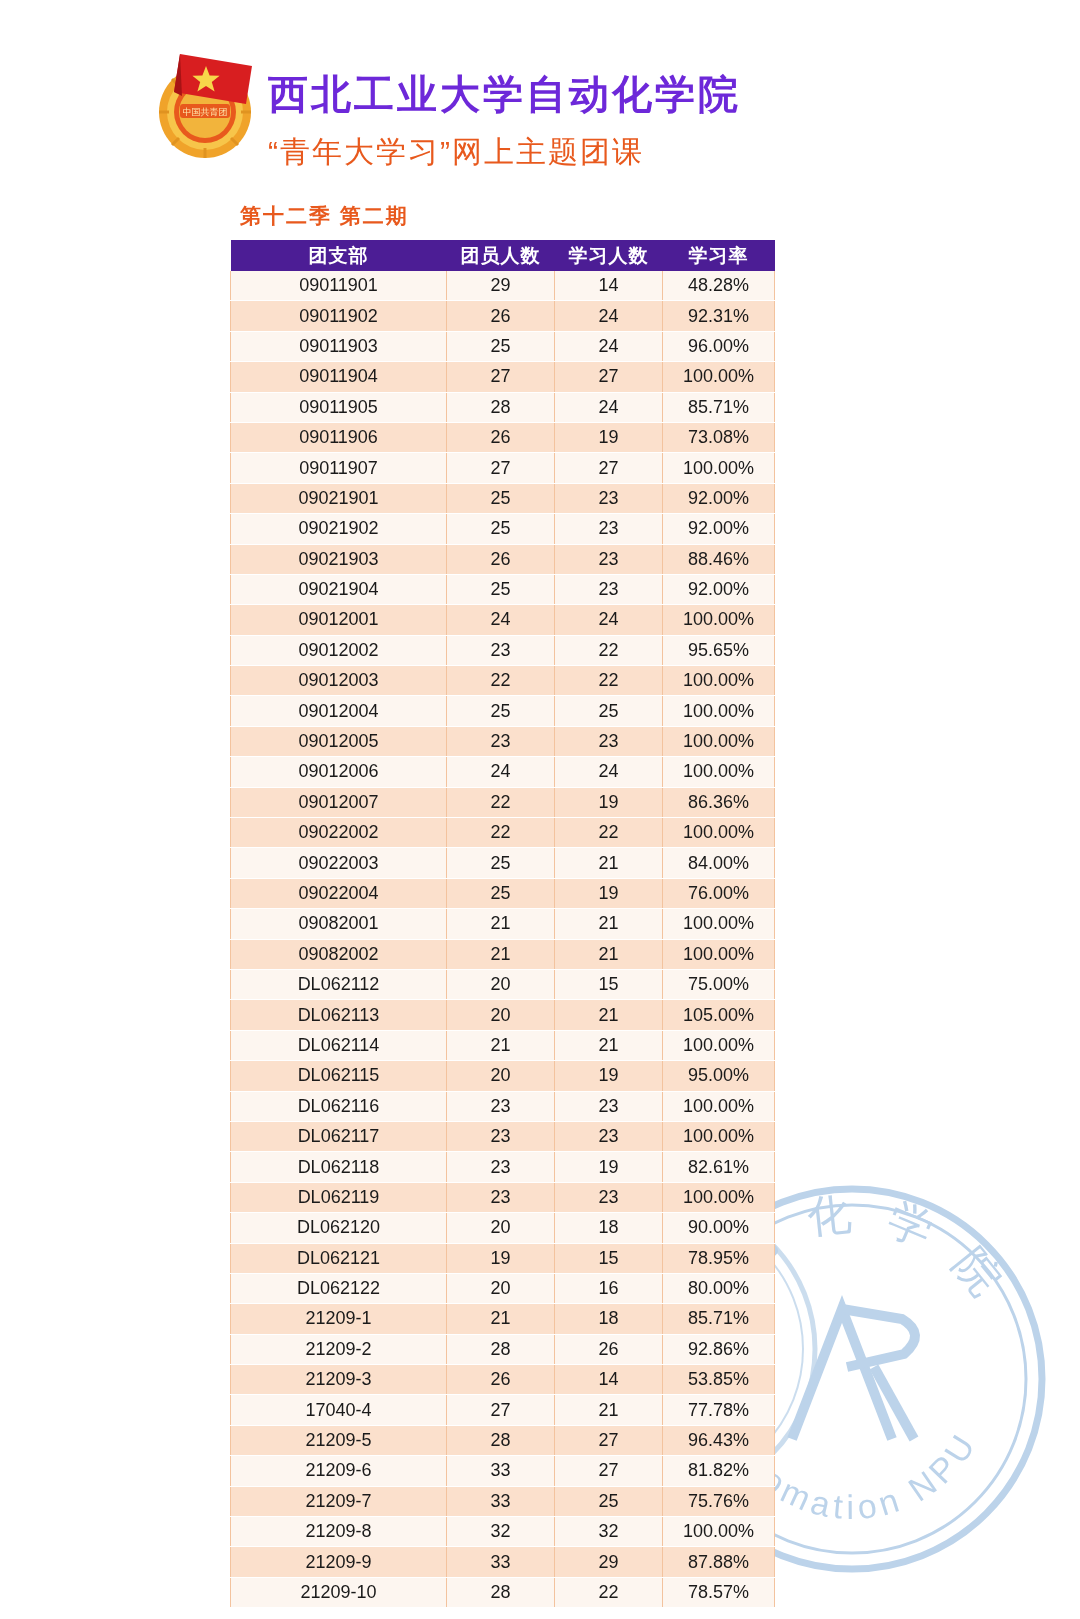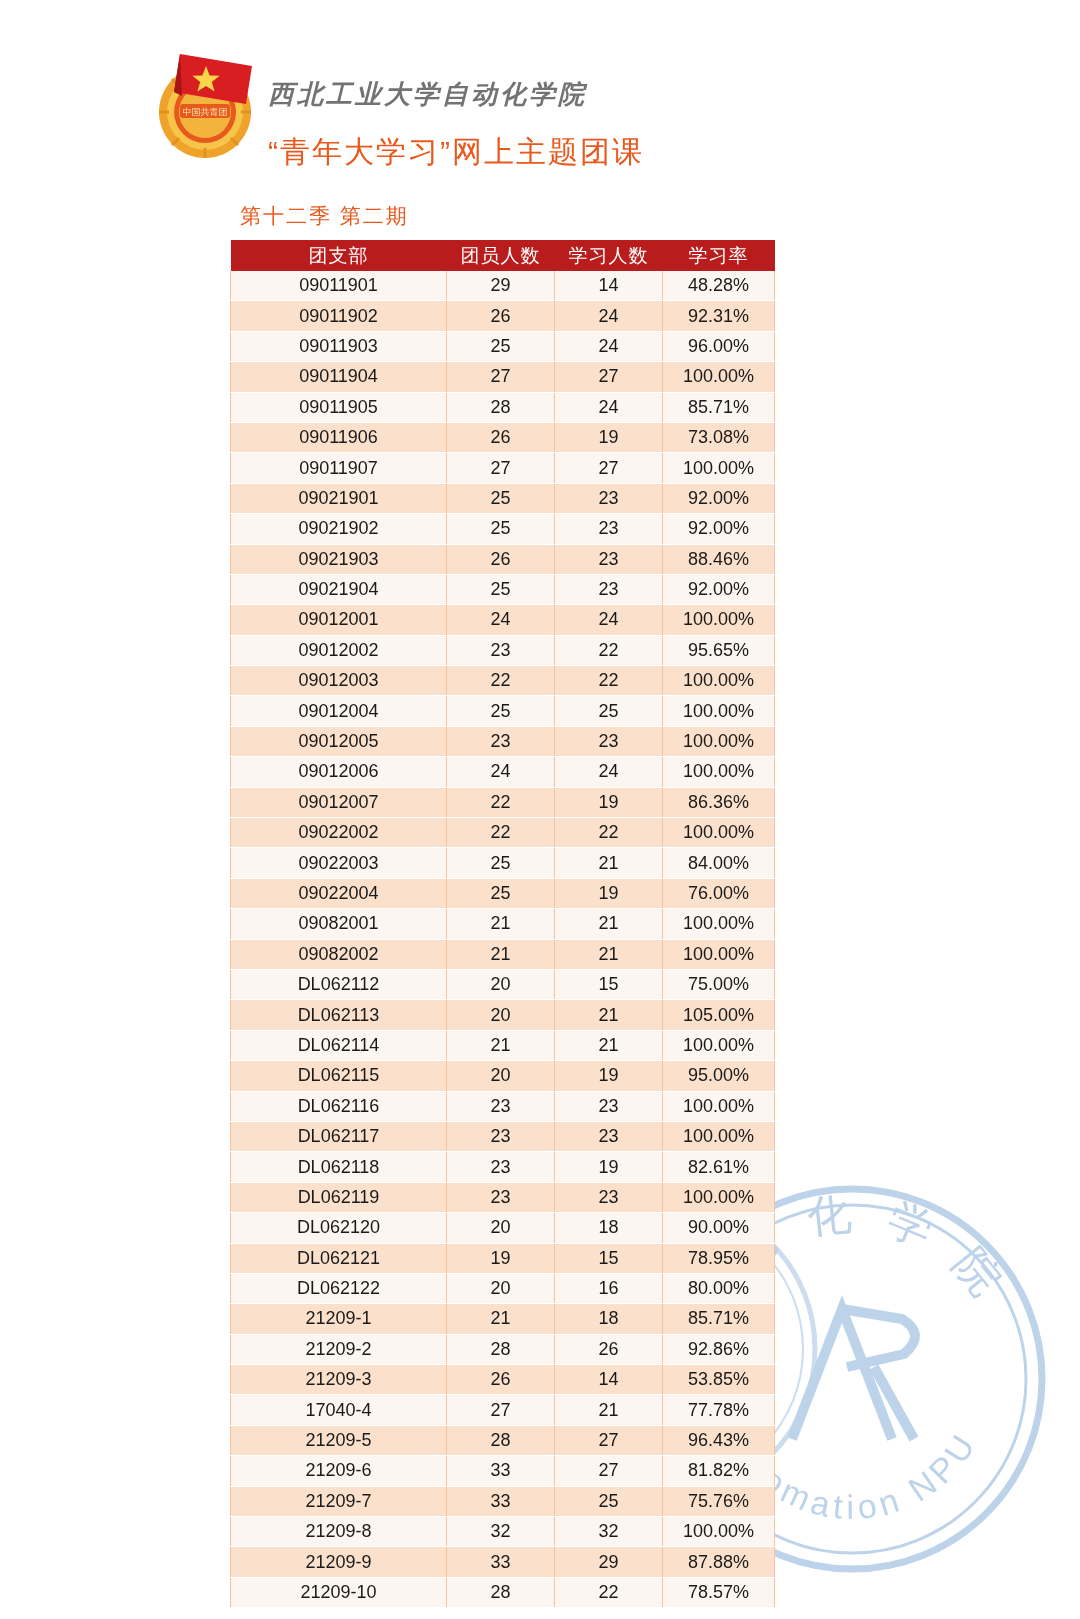--- a/index.html
+++ b/index.html
@@ -27,65 +27,64 @@
     top: 46px;
     width: 118px;
     height: 118px;
   }
   .titles {
     position: absolute;
     left: 268px;
     top: 70px;
   }
   .title-main {
-    font-size: 26px;
+    font-size: 40px;
     font-weight: bold;
-    color: #737373;
+    color: #6d28d9;
     letter-spacing: 3px;
     line-height: 48px;
     white-space: nowrap;
-    font-style: italic;
   }
   .title-sub {
     font-size: 30px;
     font-weight: normal;
     color: #e8591d;
     letter-spacing: 2px;
     line-height: 40px;
     margin-top: 14px;
     white-space: nowrap;
   }
   .season-line {
     position: absolute;
     left: 240px;
     top: 202px;
     font-size: 21px;
-    font-weight: normal;
+    font-weight: bold;
     color: #e8591d;
     letter-spacing: 2px;
   }
 
   
   .table-wrap {
     position: absolute;
     left: 230px;
     top: 240px;
     width: 544px;
     z-index: 3;
   }
   table.stats {
     border-collapse: collapse;
     width: 544px;
     table-layout: fixed;
   }
   table.stats th {
-    background: #b91c1c;
+    background: #4c1d95;
     color: #ffffff;
     font-size: 19px;
-    font-weight: normal;
+    font-weight: bold;
     height: 29px;
     letter-spacing: 1px;
     border: none;
   }
   table.stats td {
     height: 27.4px;
     font-size: 18px;
     color: #1a1a1a;
     text-align: center;
     border-left: 1px solid #f3c39e;

